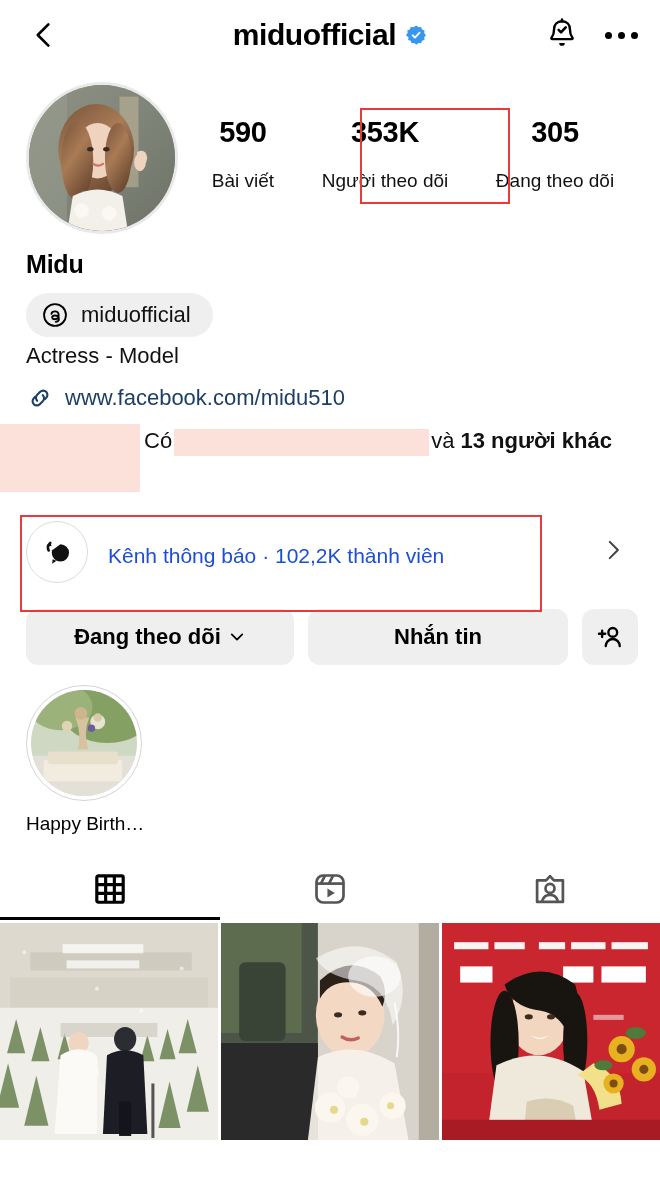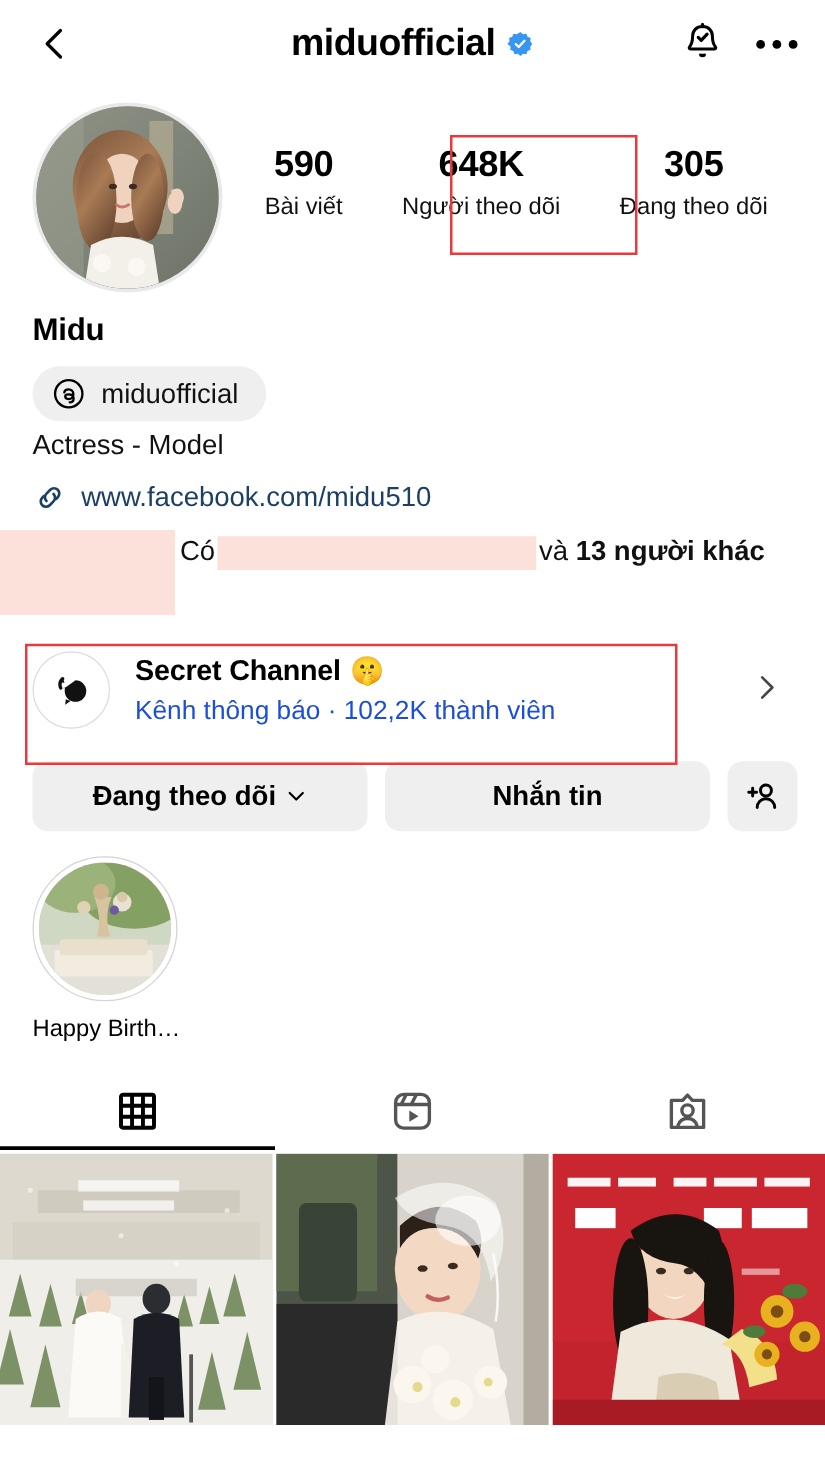--- a/index.html
+++ b/index.html
@@ -79,21 +79,21 @@
     margin-left:10px;
   }
   .stat {
     display:flex;
     flex-direction:column;
     align-items:center;
     padding:0 6px;
     cursor:pointer;
   }
   .stat-num { font-size:29px; font-weight:bold; letter-spacing:-0.3px; line-height:1.25; }
-  .stat-lbl { font-size:19px; color:#111; margin-top:5px; line-height:1.2; white-space:nowrap; }
+  .stat-lbl { font-size:19px; color:#111; margin-top:20px; line-height:1.2; white-space:nowrap; }
 
   
   .annot-box {
     position:absolute;
     border:2px solid #e8393c;
     pointer-events:none;
     z-index:6;
   }
   #annot-followers { left:360px; top:108px; width:150px; height:96px; }
   #annot-channel   { left:20px;  top:515px; width:522px; height:97px; }
@@ -324,21 +324,21 @@
       </svg>
     </div>
   </div>
 
   <div class="stats">
     <div class="stat">
       <div class="stat-num">590</div>
       <div class="stat-lbl">Bài viết</div>
     </div>
     <div class="stat">
-      <div class="stat-num">648K</div>
+      <div class="stat-num">353K</div>
       <div class="stat-lbl">Người theo dõi</div>
     </div>
     <div class="stat">
       <div class="stat-num">305</div>
       <div class="stat-lbl">Đang theo dõi</div>
     </div>
   </div>
 </div>
 
 <div class="annot-box" id="annot-followers"></div>
@@ -376,24 +376,20 @@
 <div class="channel">
   <div class="ch-icon">
     <svg width="34" height="34" viewBox="0 0 24 24">
       <path d="M14.4 6.5a6.1 6.1 0 1 1-6.1 6.1 6.1 6.1 0 0 1 .5-2.4 l-1.4 1.4" fill="#111"></path>
       <path d="M7.2 5.6 a4.2 4.2 0 0 0-1.6 3.3 a4.2 4.2 0 0 0 .5 2.0" fill="none" stroke="#111" stroke-width="1.9" stroke-linecap="round"></path>
       <path d="M5.0 7.4 L7.3 5.2 L8.2 8.0 Z" fill="#111"></path>
       <path d="M11.6 18.2 l-3.0 2.1 .3-3.1 z" fill="#111"></path>
     </svg>
   </div>
   <div class="ch-text">
-    <div class="ch-title">
-      <span>Secret Channel</span>
-      <span class="ch-emoji">🤫</span>
-    </div>
     <div class="ch-sub">Kênh thông báo · 102,2K thành viên</div>
   </div>
   <div class="ch-chevron">
     <svg width="26" height="26" viewBox="0 0 24 24">
       <path d="M9 4.5 L16.5 12 L9 19.5" fill="none" stroke="#444" stroke-width="1.9" stroke-linecap="round" stroke-linejoin="round"></path>
     </svg>
   </div>
 </div>
 
 <div class="annot-box" id="annot-channel"></div>

